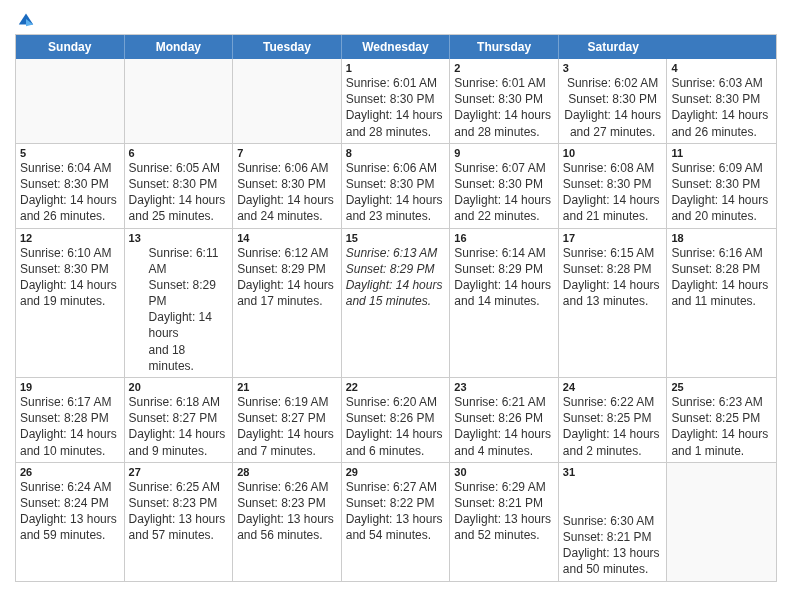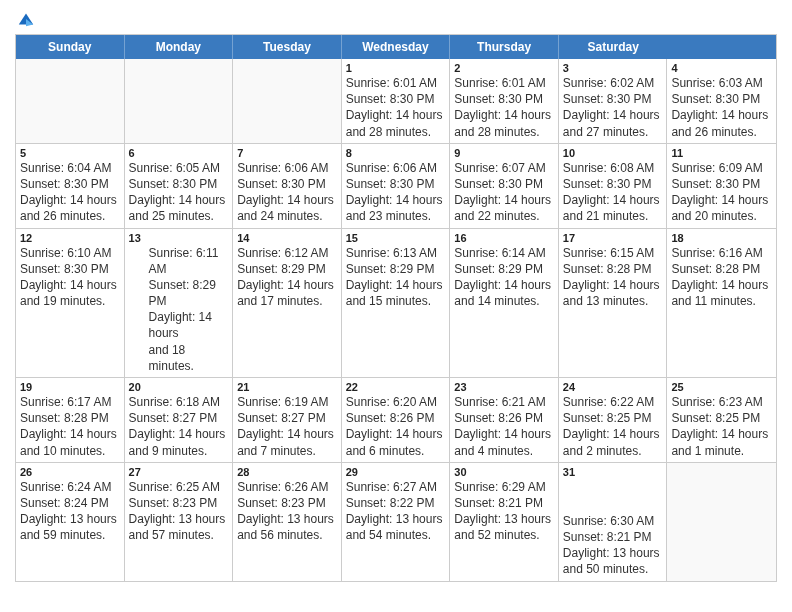--- a/index.html
+++ b/index.html
@@ -156,21 +156,21 @@
           </div>
           <div class="cal-cell">
             <span class="day-num">2</span>
             <div class="cell-text" style="white-space: pre-line;">Sunrise: 6:01 AM
 Sunset: 8:30 PM
 Daylight: 14 hours
 and 28 minutes.</div>
           </div>
           <div class="cal-cell">
             <span class="day-num">3</span>
-            <div class="cell-text" style="white-space: pre-line;">Sunrise: 6:02 AM
+            <div class="cell-text" style="white-space: pre-line; text-align: center;">Sunrise: 6:02 AM
 Sunset: 8:30 PM
 Daylight: 14 hours
 and 27 minutes.</div>
           </div>
           <div class="cal-cell">
             <span class="day-num">4</span>
             <div class="cell-text" style="white-space: pre-line;">Sunrise: 6:03 AM
 Sunset: 8:30 PM
 Daylight: 14 hours
 and 26 minutes.</div>
@@ -244,21 +244,21 @@
           </div>
           <div class="cal-cell">
             <span class="day-num">14</span>
             <div class="cell-text" style="white-space: pre-line;">Sunrise: 6:12 AM
 Sunset: 8:29 PM
 Daylight: 14 hours
 and 17 minutes.</div>
           </div>
           <div class="cal-cell">
             <span class="day-num">15</span>
-            <div class="cell-text" style="white-space: pre-line;">Sunrise: 6:13 AM
+            <div class="cell-text" style="white-space: pre-line; font-style: italic;">Sunrise: 6:13 AM
 Sunset: 8:29 PM
 Daylight: 14 hours
 and 15 minutes.</div>
           </div>
           <div class="cal-cell">
             <span class="day-num">16</span>
             <div class="cell-text" style="white-space: pre-line;">Sunrise: 6:14 AM
 Sunset: 8:29 PM
 Daylight: 14 hours
 and 14 minutes.</div>

